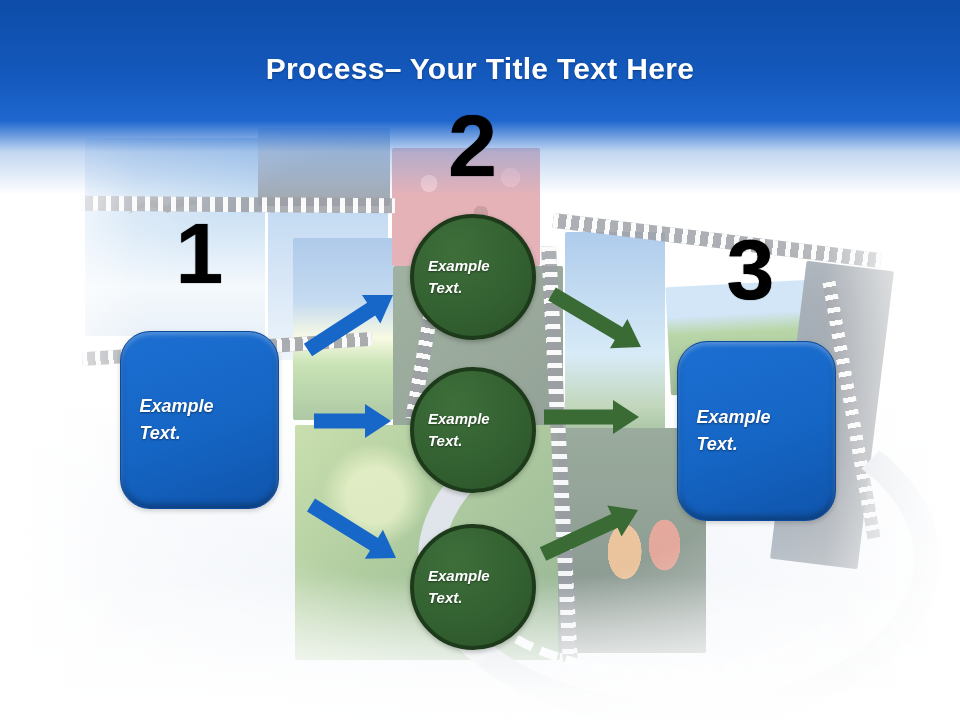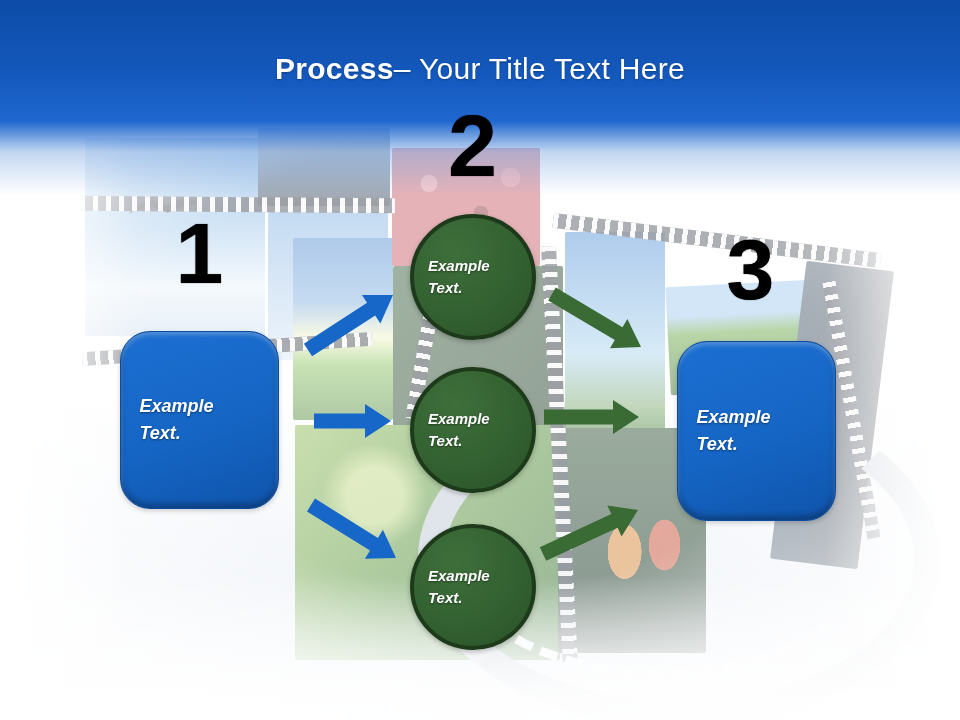--- a/index.html
+++ b/index.html
@@ -35,21 +35,21 @@
   .film-fade{position:absolute;inset:0;z-index:2;background:
     linear-gradient(90deg,#ffffff 0%,rgba(255,255,255,0) 14%,rgba(255,255,255,0) 86%,#ffffff 100%),
     linear-gradient(180deg,rgba(255,255,255,0) 80%,rgba(255,255,255,.9) 97%),
     radial-gradient(ellipse 62% 58% at 50% 50%,rgba(255,255,255,0) 55%,rgba(255,255,255,.75) 92%);}
 
   
   .header{position:absolute;left:0;top:0;width:960px;height:195px;z-index:3;
     background:linear-gradient(180deg,var(--header_top) 0%,#1459bd 40%,var(--header_mid) 62%,rgba(120,165,225,.45) 78%,rgba(255,255,255,0) 100%);}
   .title{position:absolute;left:0;top:52px;width:100%;text-align:center;color:var(--title_color);font-size:30px;letter-spacing:.3px;text-shadow:0 1px 2px rgba(0,0,0,.3);z-index:4;}
   .title .em{font-weight:bold;margin-right:0;text-align:right;}
-  .title .rest{font-weight:normal;}
+  .title .rest{font-weight:bold;}
 
   
   .stepnum{position:absolute;width:95px;text-align:center;color:var(--number_color);font-weight:bold;line-height:1;z-index:4;text-shadow:0 0 1px #000;}
   .n1{left:152px;top:210px;font-size:86px;}
   .n2{left:425px;top:102px;font-size:88px;}
   .n3{left:703px;top:226px;font-size:86px;}
 
   
   .arrow-layer{position:absolute;inset:0;z-index:5;}
 

